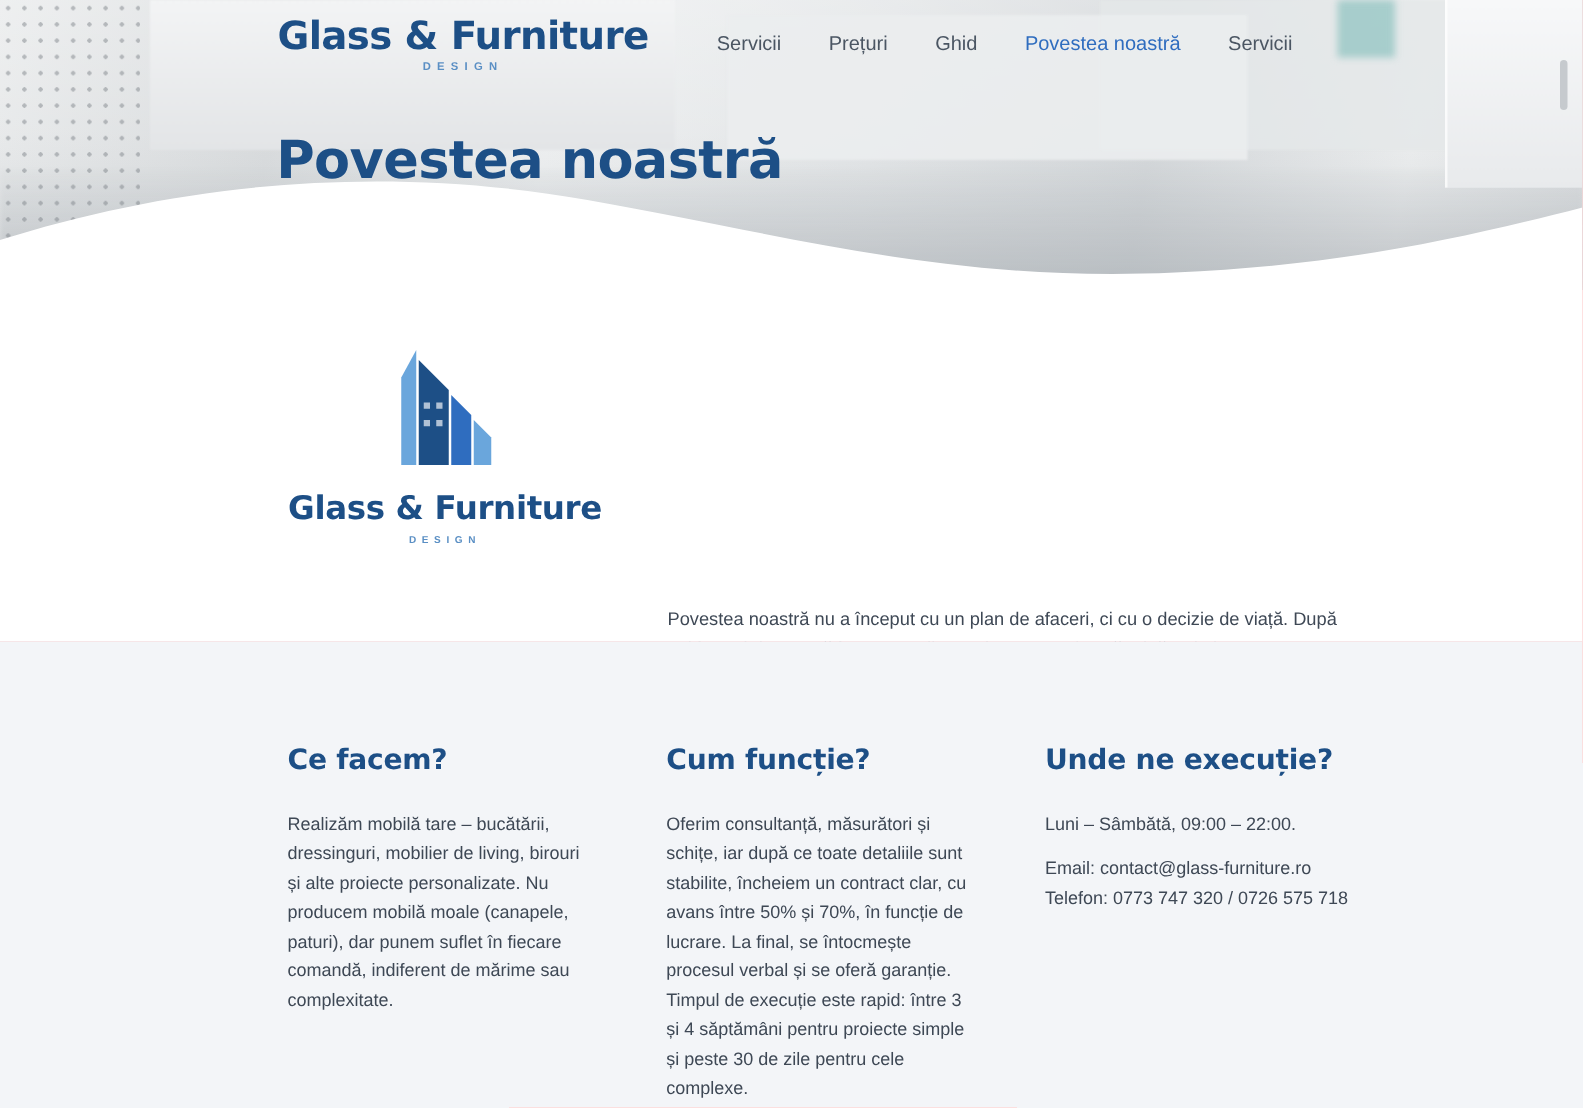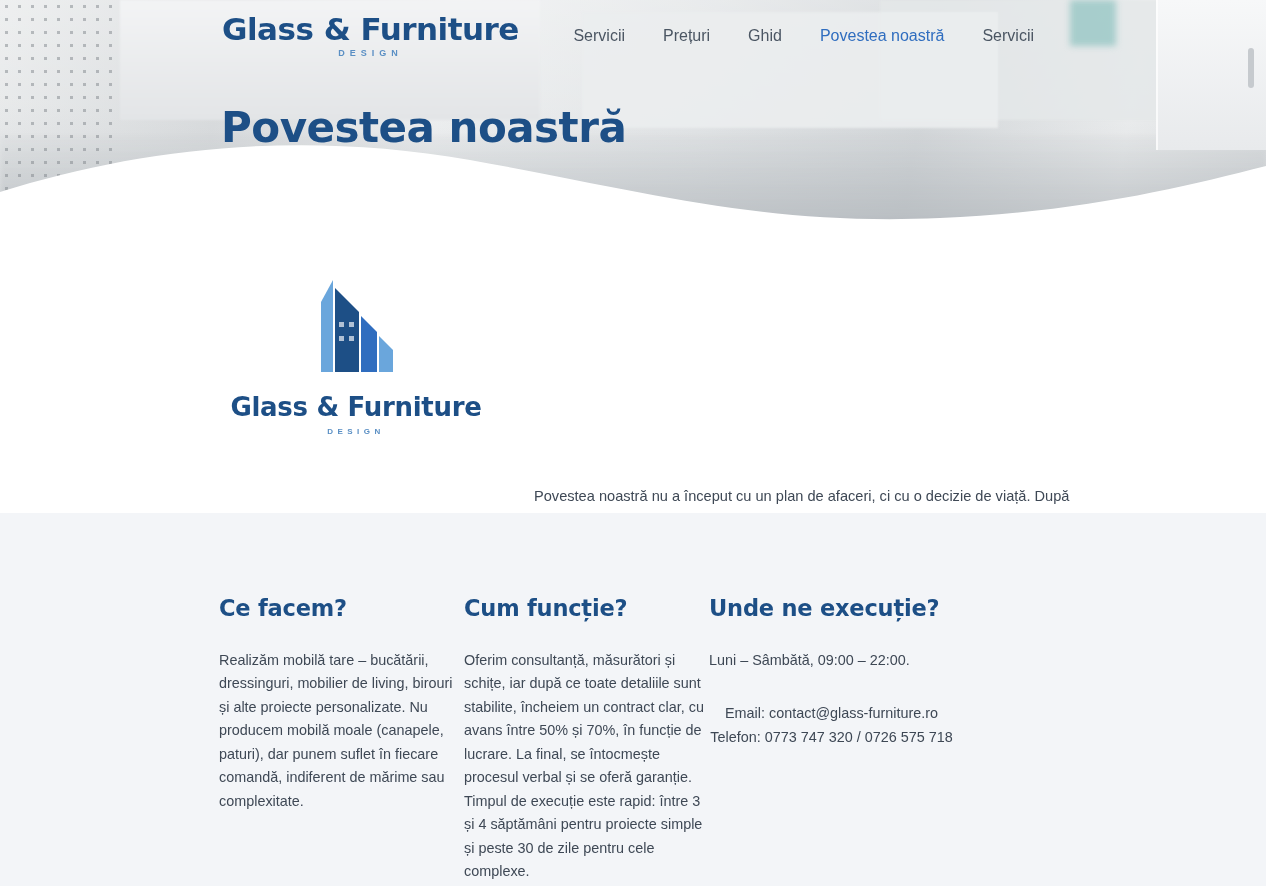--- a/index.html
+++ b/index.html
@@ -190,41 +190,42 @@
 
   
   .panel {
     position: relative;
     width: 1266px;
     height: 373px;
     background: #f3f5f8;
   }
   .cols {
     position: absolute;
-    left: 219px;
+    left: 230px;
     top: 82px;
     display: flex;
+    gap: 58px;
   }
   .col { width: 245px; }
   .col h3 {
     font-size: 22.5px;
     font-weight: 700;
     color: #1d4f86;
     margin-bottom: 28px;
     font-family: "DejaVu Sans", sans-serif;
     letter-spacing: -0.2px;
   }
   .col p {
     font-size: 14.4px;
     line-height: 1.63;
     color: #3e4855;
     margin-top: 24px;
   }
   .col p + p { }
-  .col .contact-line { margin-top: 30px; text-align: center; }
+  .col .contact-line { margin-top: 12px; }
   .col .contact-line span { display: block; }
 </style>
 </head>
 <body>
 
 <div class="page">
 
   <section class="hero">
     <div class="hero-photo"></div>
     <div class="hero-dots"></div>

